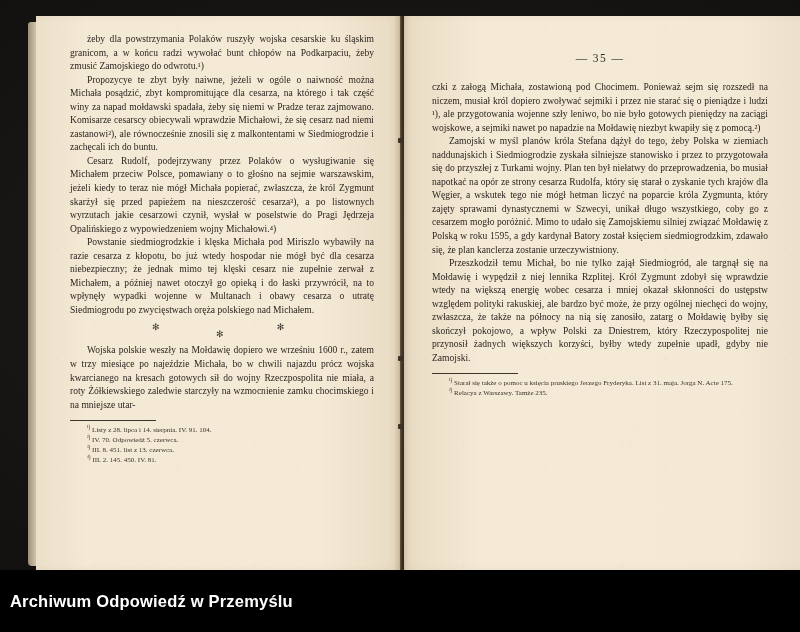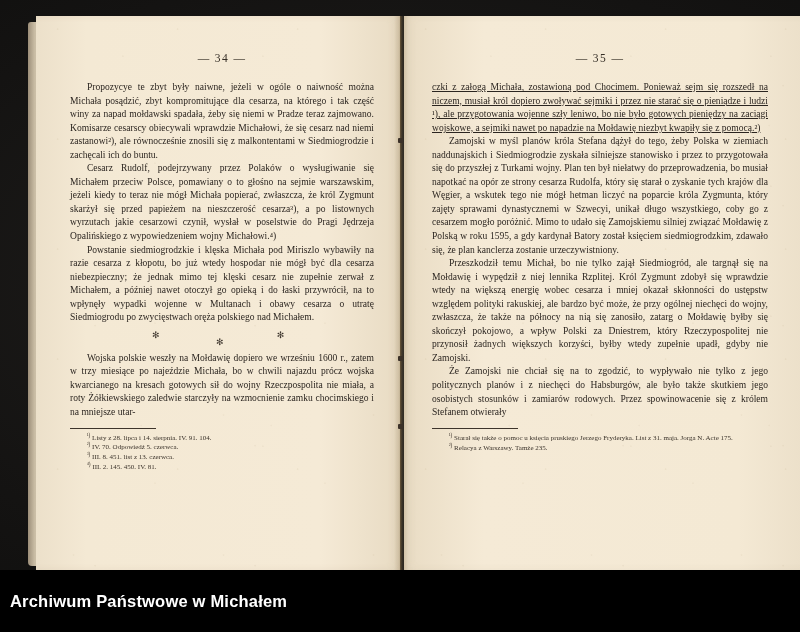--- a/index.html
+++ b/index.html
@@ -152,21 +152,21 @@
     line-height: 13.55px;
     text-align: justify;
     text-justify: inter-word;
     color: #2b2520;
     hyphens: manual;
   }
   .body-text p {
     margin: 0;
     text-indent: 17px;
   }
-  .body-text p.no-indent { text-indent: 0; text-decoration: underline; }
+  .body-text p.no-indent { text-indent: 0; }
 
   sup {
     font-size: 6.6px;
     vertical-align: super;
     line-height: 0;
   }
 
   .stars {
     position: relative;
     height: 20px;
@@ -229,23 +229,23 @@
   <div class="backdrop"></div>
 
   <div class="book">
 
     <div class="edge-stack left"></div>
     <div class="edge-stack right"></div>
 
     <div class="leaf verso">
       <div class="page-inner">
 
-        <div class="folio">— 34 —</div>
 
         <div class="body-text">
+          <p>żeby dla powstrzymania Polaków ruszyły wojska cesarskie ku śląskim granicom, a w końcu radzi wywołać bunt chłopów na Podkarpaciu, żeby zmusić Zamojskiego do odwrotu.¹)</p>
           <p>Propozycye te zbyt były naiwne, jeżeli w ogóle o naiwność można Michała posądzić, zbyt kompromitujące dla cesarza, na którego i tak część winy za napad mołdawski spadała, żeby się niemi w Pradze teraz zajmowano. Komisarze cesarscy obiecywali wprawdzie Michałowi, że się cesarz nad niemi zastanowi²), ale równocześnie znosili się z malkontentami w Siedmiogrodzie i zachęcali ich do buntu.</p>
           <p>Cesarz Rudolf, podejrzywany przez Polaków o wysługiwanie się Michałem przeciw Polsce, pomawiany o to głośno na sejmie warszawskim, jeżeli kiedy to teraz nie mógł Michała popierać, zwłaszcza, że król Zygmunt skarżył się przed papieżem na nieszczerość cesarza³), a po listownych wyrzutach jakie cesarzowi czynił, wysłał w poselstwie do Pragi Jędrzeja Opalińskiego z wypowiedzeniem wojny Michałowi.⁴)</p>
           <p>Powstanie siedmiogrodzkie i klęska Michała pod Miriszlo wybawiły na razie cesarza z kłopotu, bo już wtedy hospodar nie mógł być dla cesarza niebezpieczny; że jednak mimo tej klęski cesarz nie zupełnie zerwał z Michałem, a później nawet otoczył go opieką i do łaski przywrócił, na to wpłynęły wypadki wojenne w Multanach i obawy cesarza o utratę Siedmiogrodu po zwycięstwach oręża polskiego nad Michałem.</p>
 
           <div class="stars">
             <span class="s1">✻</span>
             <span class="s2">✻</span>
             <span class="s3">✻</span>
           </div>
 
@@ -266,21 +266,20 @@
 
     <div class="leaf recto">
       <div class="page-inner">
 
         <div class="folio">— 35 —</div>
 
         <div class="body-text">
           <p class="no-indent">czki z załogą Michała, zostawioną pod Chocimem. Ponieważ sejm się rozszedł na niczem, musiał król dopiero zwoływać sejmiki i przez nie starać się o pieniądze i ludzi ¹), ale przygotowania wojenne szły leniwo, bo nie było gotowych pieniędzy na zaciągi wojskowe, a sejmiki nawet po napadzie na Mołdawię niezbyt kwapiły się z pomocą.²)</p>
           <p>Zamojski w myśl planów króla Stefana dążył do tego, żeby Polska w ziemiach naddunajskich i Siedmiogrodzie zyskała silniejsze stanowisko i przez to przygotowała się do przyszłej z Turkami wojny. Plan ten był niełatwy do przeprowadzenia, bo musiał napotkać na opór ze strony cesarza Rudolfa, który się starał o zyskanie tych krajów dla Węgier, a wskutek tego nie mógł hetman liczyć na poparcie króla Zygmunta, który zajęty sprawami dynastycznemi w Szwecyi, unikał długo wszystkiego, coby go z cesarzem mogło poróżnić. Mimo to udało się Zamojskiemu silniej związać Mołdawię z Polską w roku 1595, a gdy kardynał Batory został księciem siedmiogrodzkim, zdawało się, że plan kanclerza zostanie urzeczywistniony.</p>
           <p>Przeszkodził temu Michał, bo nie tylko zajął Siedmiogród, ale targnął się na Mołdawię i wypędził z niej lennika Rzplitej. Król Zygmunt zdobył się wprawdzie wtedy na większą energię wobec cesarza i mniej okazał skłonności do ustępstw względem polityki rakuskiej, ale bardzo być może, że przy ogólnej niechęci do wojny, zwłaszcza, że także na północy na nią się zanosiło, zatarg o Mołdawię byłby się skończył pokojowo, a wpływ Polski za Dniestrem, który Rzeczypospolitej nie przynosił żadnych większych korzyści, byłby wtedy zupełnie upadł, gdyby nie Zamojski.</p>
-          <p>Że Zamojski nie chciał się na to zgodzić, to wypływało nie tylko z jego politycznych planów i z niechęci do Habsburgów, ale było także skutkiem jego osobistych stosunków i zamiarów rodowych. Przez spowinowacenie się z królem Stefanem otwierały</p>
         </div>
 
         <div class="fn-rule"></div>
 
         <div class="footnotes">
           <p><sup>¹)</sup> <span>Starał się także o pomoc u księcia pruskiego Jerzego Fryderyka.  List z 31. maja. Jorga N. Acte 175.</span></p>
           <p><sup>²)</sup> <span>Relacya z Warszawy. Tamże 235.</span></p>
         </div>
 
       </div>
@@ -289,16 +288,16 @@
     <div class="gutter">
       <div class="gutter-line"></div>
       <div class="binding-mark" style="top:122px;"></div>
       <div class="binding-mark" style="top:340px;"></div>
       <div class="binding-mark" style="top:408px;"></div>
     </div>
 
   </div>
 
   <div class="watermark">
-    <span class="watermark-text">Archiwum Państwowe w Michałem</span>
+    <span class="watermark-text">Archiwum Odpowiedź w Przemyślu</span>
   </div>
 
 </div>
 
 </body></html>

